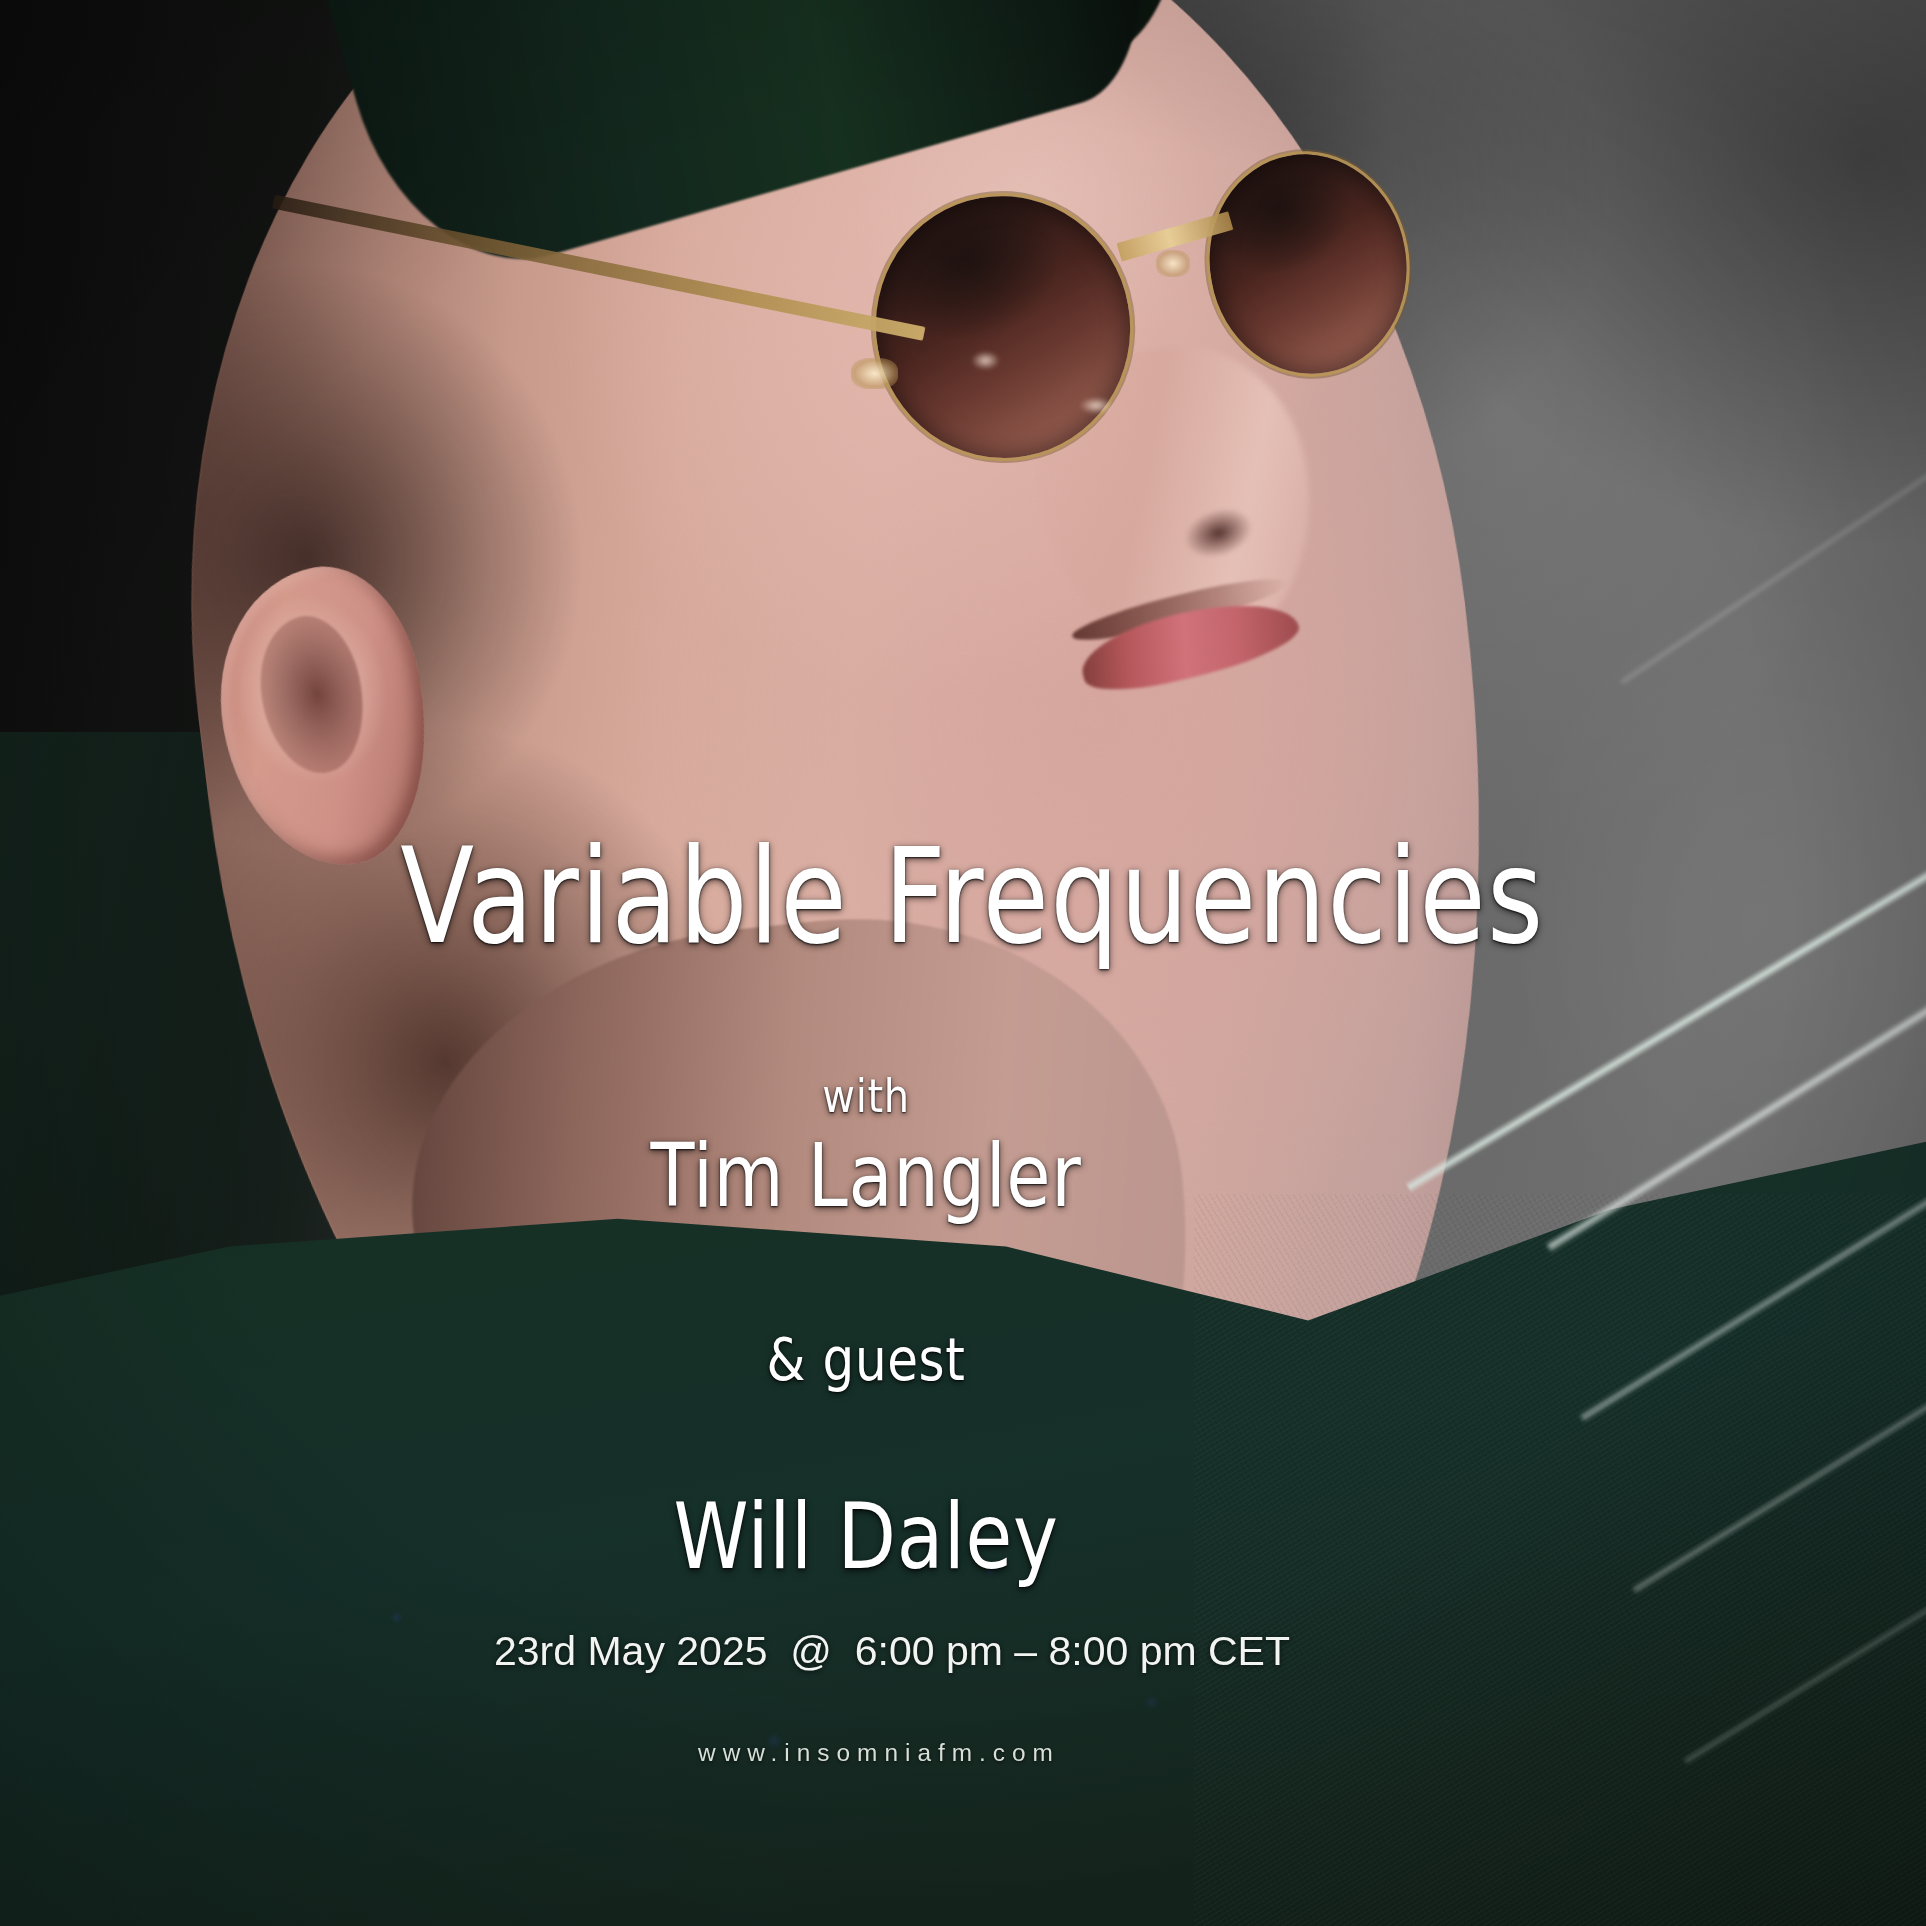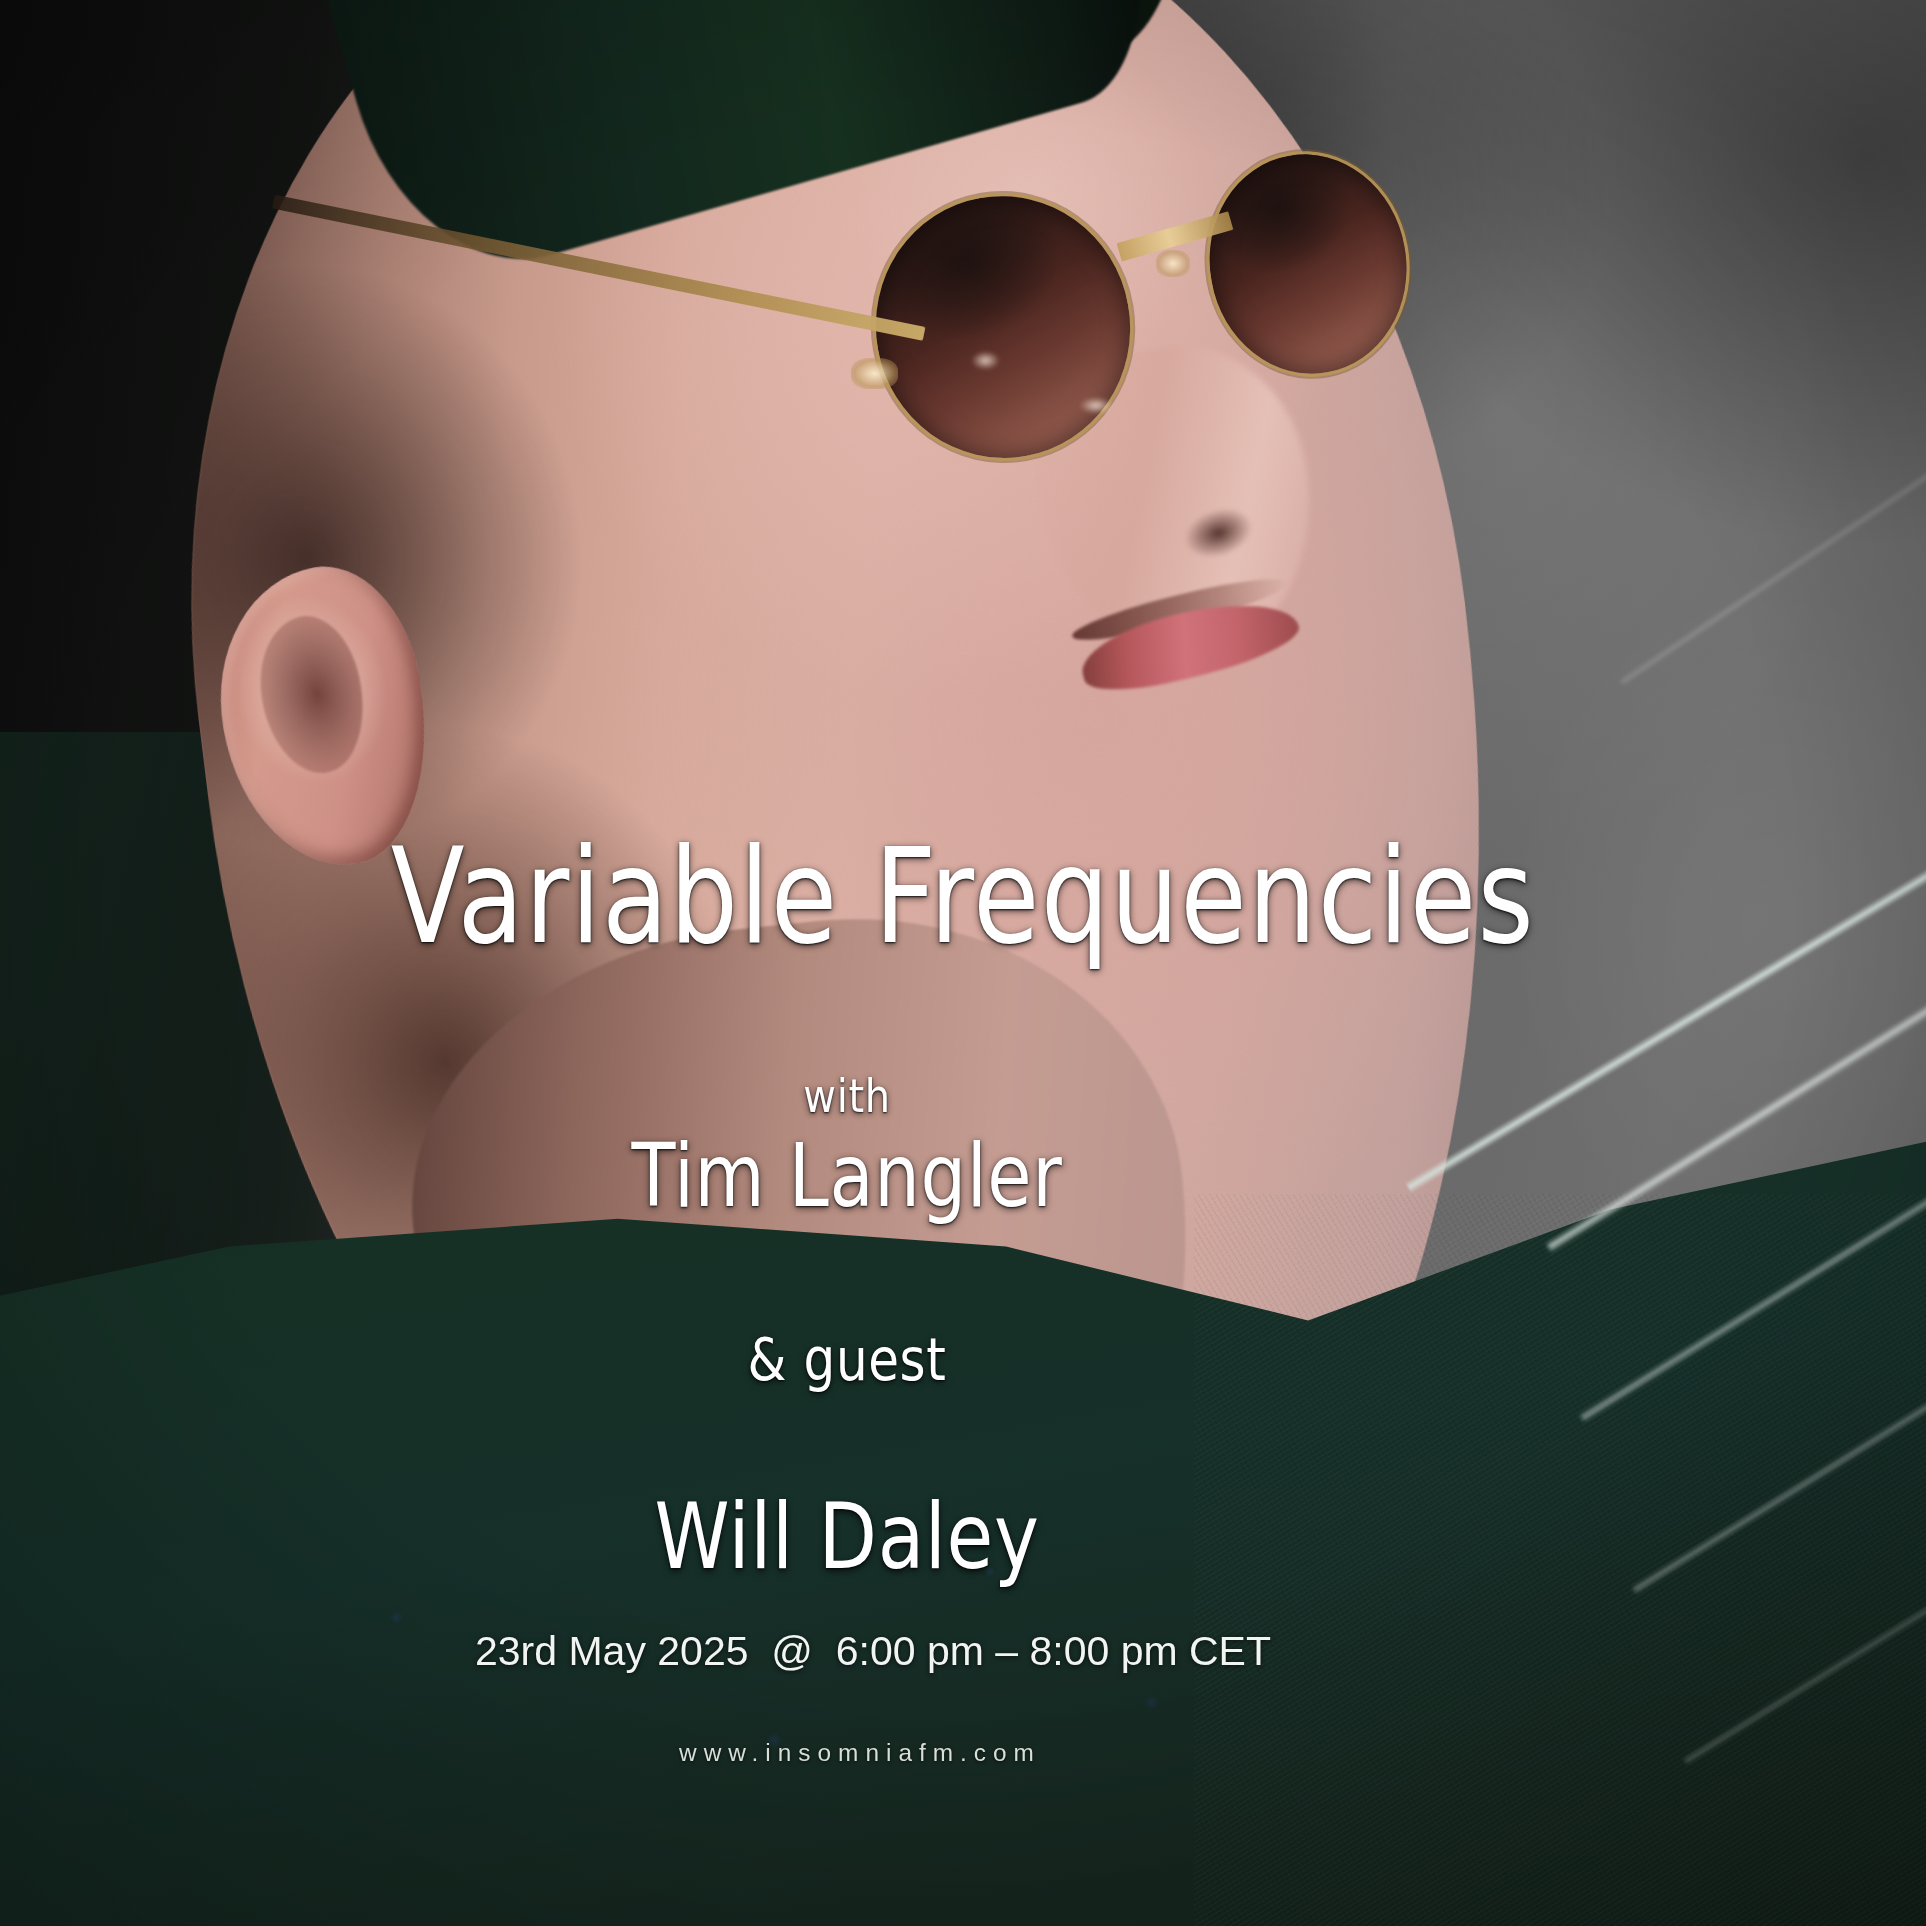--- a/index.html
+++ b/index.html
@@ -337,20 +337,21 @@
       radial-gradient(circle 7.7px at 62% 18%, rgba(44,66,110,0.45), rgba(44,66,110,0) 70%),
       radial-gradient(circle 10.3px at 74% 52%, rgba(38,60,100,0.4), rgba(38,60,100,0) 70%);
     filter: blur(1.3px);
   }
 
   
   .overlay {
     position: absolute;
     inset: 0;
     z-index: 40;
+    margin-left: 19px;
   }
 
   
   .display {
     font-family: "DejaVu Sans", sans-serif;
     font-weight: 400;
     color: #ffffff;
     text-shadow:
       0 1.9px 6.4px rgba(0,0,0,0.65),
       0 0.6px 1.9px rgba(0,0,0,0.8);

